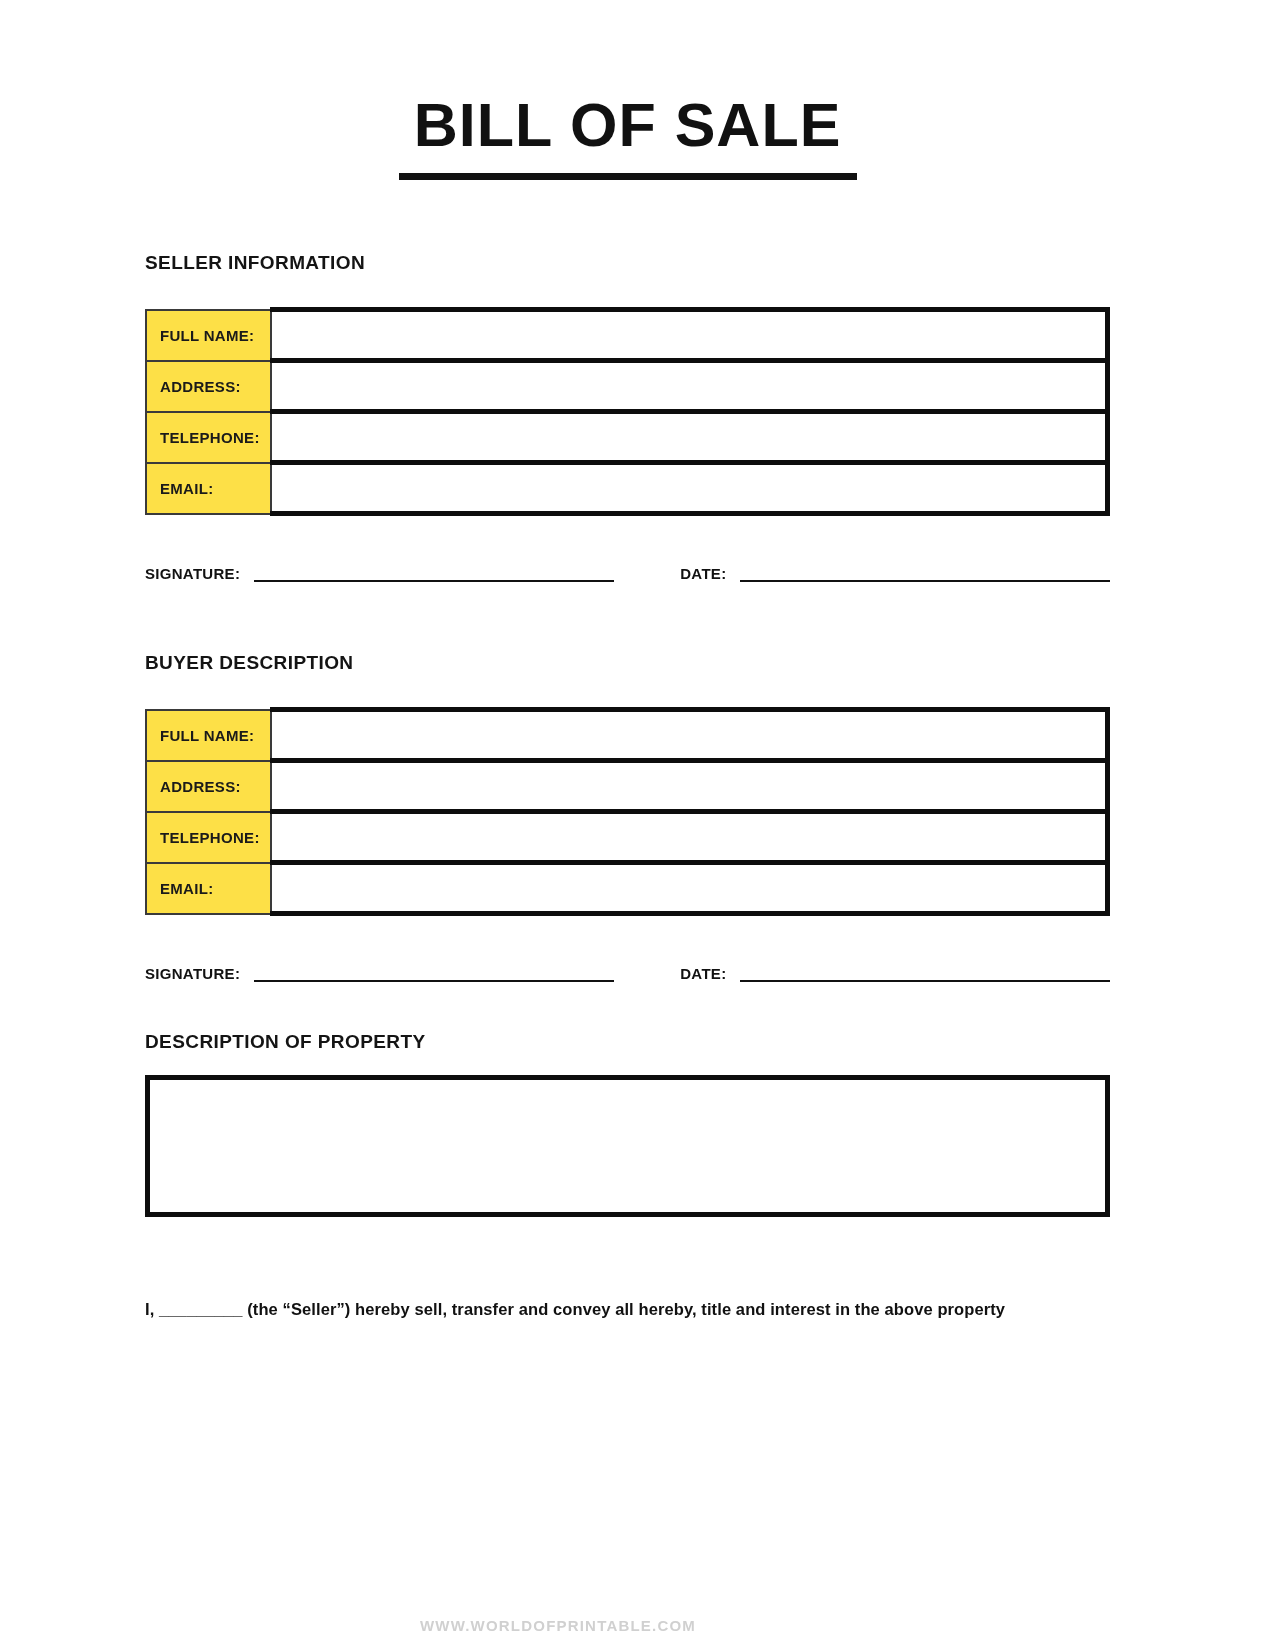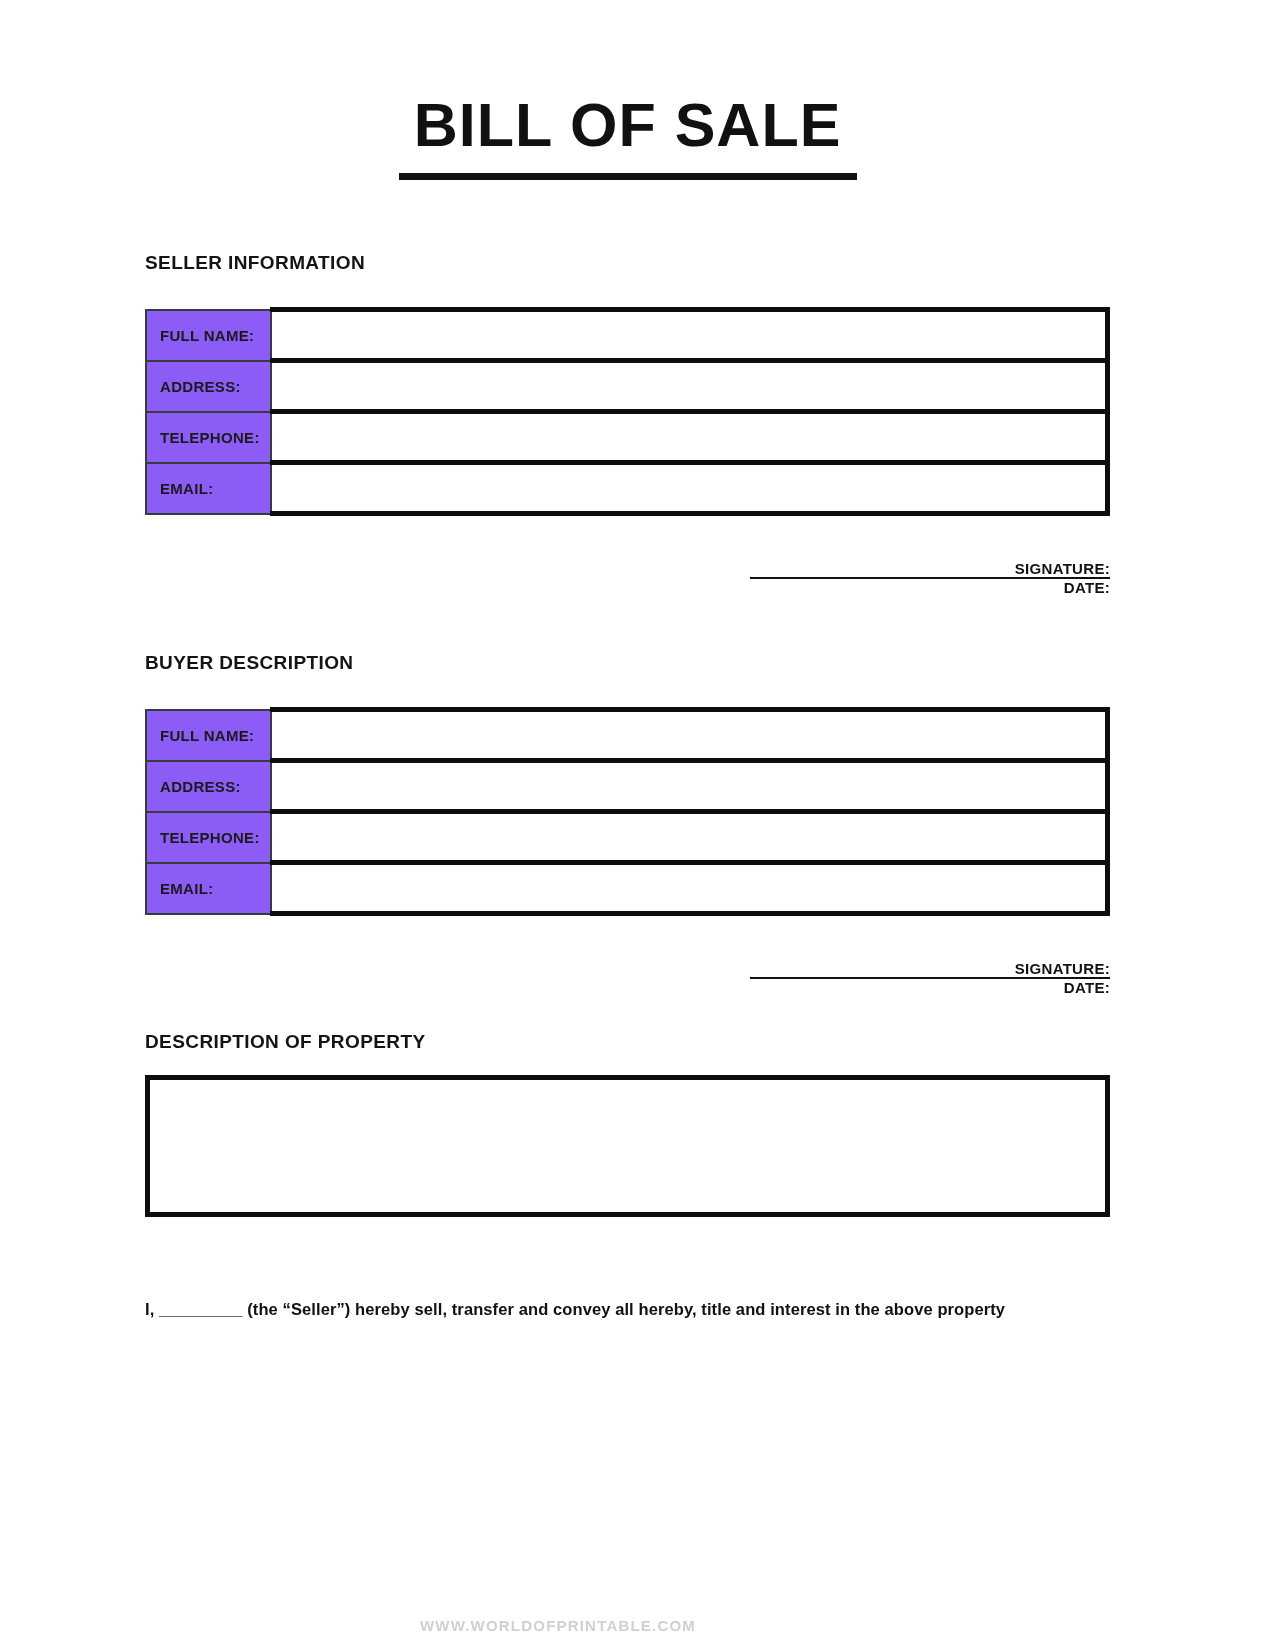--- a/index.html
+++ b/index.html
@@ -46,42 +46,41 @@
   
   table.info-table {
     border-collapse: collapse;
     width: 100%;
     margin-top: 33px;
     table-layout: fixed;
   }
   table.info-table td { height: 51px; }
   td.label-cell {
     width: 125px;
-    background: #8b5cf6;
+    background: #fde047;
     border: 2px solid #3a3a3a;
     font-size: 15px;
     font-weight: 800;
     letter-spacing: 0.3px;
     padding-left: 13px;
     color: #1a1a1a;
   }
   td.value-cell {
     background: #ffffff;
     border-top: 5px solid #0d0d0d;
     border-bottom: 5px solid #0d0d0d;
     border-right: 5px solid #0d0d0d;
     border-left: 2px solid #3a3a3a;
   }
   
   .sig-row {
     display: flex;
     align-items: flex-end;
     margin-top: 44px;
     height: 22px;
-    flex-direction: column;
   }
   .sig-label {
     font-size: 15px;
     font-weight: 800;
     letter-spacing: 0.3px;
     white-space: nowrap;
   }
   .fill-line {
     border-bottom: 2px solid #111;
     height: 18px;

